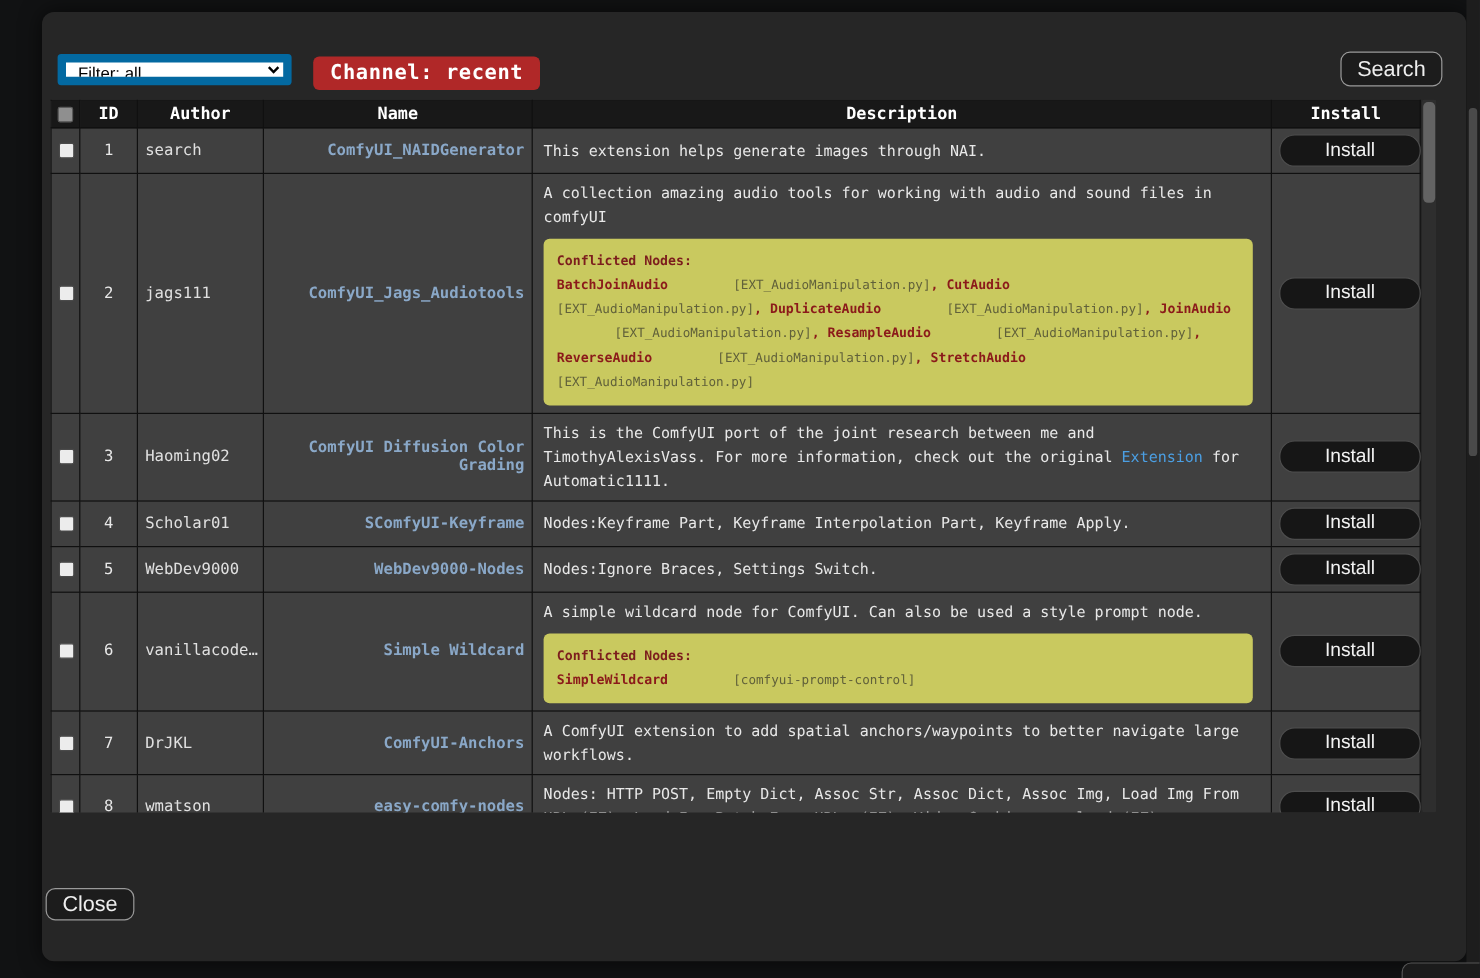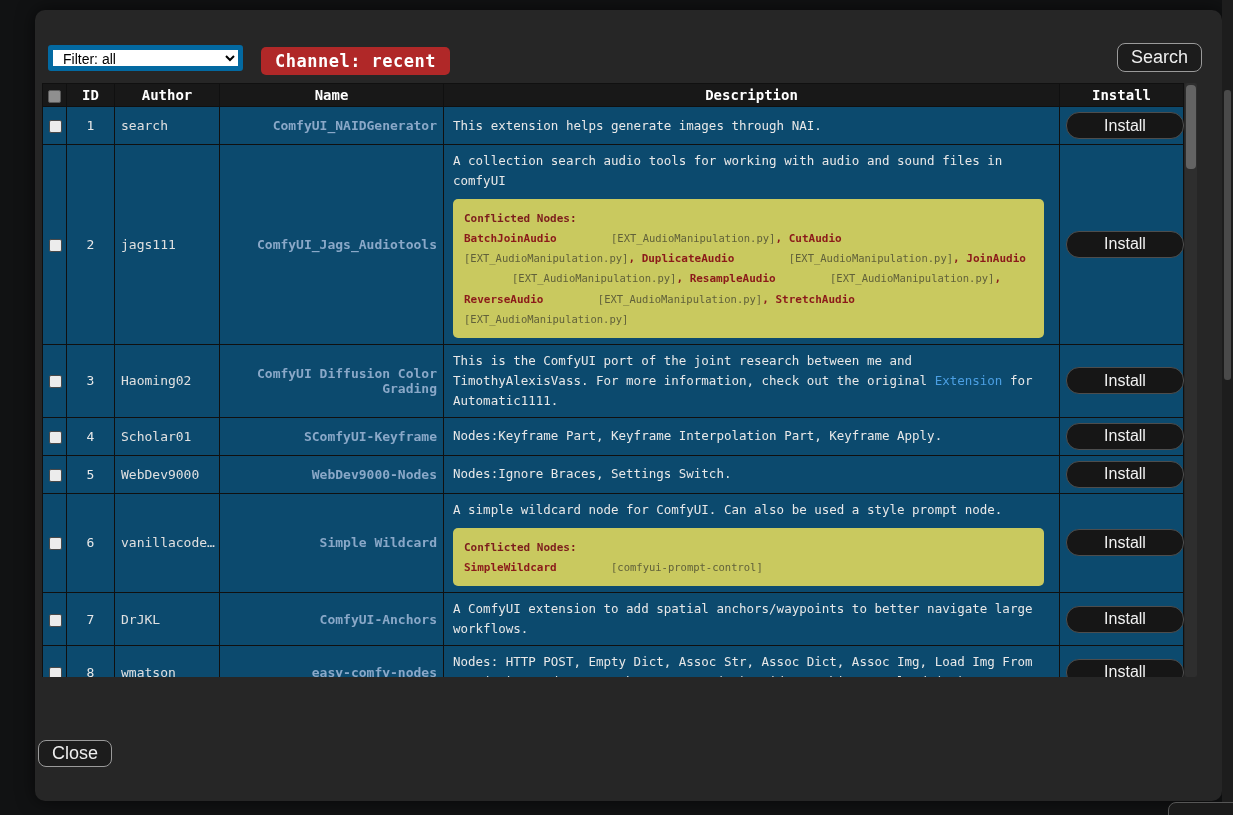--- a/index.html
+++ b/index.html
@@ -15,21 +15,21 @@
   .modal {
     position:absolute; left:35px; top:10px; width:1187px; height:791px;
     background:#262626; border-radius:10px;
     box-shadow:0 0 18px rgba(0,0,0,.6);
   }
 
   
   .filter-select {
     position:absolute; left:13px; top:35px; width:195px; height:26px;
     font-family:"Liberation Sans", sans-serif; font-size:14px;
-    background:#ffffff; color:#000; border:5px solid #0369a1; border-radius:3px;
+    background:#ffffff; color:#000; border:7px solid #0369a1; border-radius:3px;
     padding:0 6px;
   }
   .channel-badge {
     position:absolute; left:226px; top:37px;
     background:#b02828; color:#ffffff;
     font-size:17px; font-weight:bold; letter-spacing:.5px;
     padding:4px 14px; border-radius:5px; cursor:pointer;
   }
   .search-input {
     position:absolute; left:870px; top:36px; width:202px; height:25px;
@@ -43,21 +43,21 @@
     font-family:"Liberation Sans", sans-serif; font-size:18px; cursor:pointer;
   }
 
   
   .table-wrap {
     position:absolute; left:7px; top:73px; width:1155px; height:594px;
     overflow:hidden;
   }
   table.node-table {
     border-collapse:collapse; table-layout:fixed; width:1141px;
-    background:#0c4a6e;
+    background:#404040;
   }
   .node-table th, .node-table td {
     border:1px solid #101010; vertical-align:middle;
   }
   .node-table thead th {
     background:#181818; color:#ffffff; font-weight:bold; font-size:14px;
     height:23px; text-align:center; padding:2px 4px;
   }
   .node-table td { padding:5px 6px; font-size:13px; }
   td.col-cb, th.col-cb { text-align:center; }
@@ -191,21 +191,21 @@
           <tr>
     <td class="col-cb">
       <input type="checkbox" class="row-checkbox" style="">
     </td>
     <td class="col-id">2</td>
     <td class="col-author">jags111</td>
     <td class="col-name">
       <a class="name-link">ComfyUI_Jags_Audiotools</a>
     </td>
     <td class="col-desc">
-      <div class="desc">A collection search audio tools for working with audio and sound files in comfyUI</div>
+      <div class="desc">A collection amazing audio tools for working with audio and sound files in comfyUI</div>
       <div class="conflict"><span class="conflict-title">Conflicted Nodes:</span><br><span class="conflict-name">BatchJoinAudio</span><span class="conflict-src"> [EXT_AudioManipulation.py]</span><span class="conflict-name">, </span><span class="conflict-name">CutAudio</span><span class="conflict-src"> [EXT_AudioManipulation.py]</span><span class="conflict-name">, </span><span class="conflict-name">DuplicateAudio</span><span class="conflict-src"> [EXT_AudioManipulation.py]</span><span class="conflict-name">, </span><span class="conflict-name">JoinAudio</span><span class="conflict-src"> [EXT_AudioManipulation.py]</span><span class="conflict-name">, </span><span class="conflict-name">ResampleAudio</span><span class="conflict-src"> [EXT_AudioManipulation.py]</span><span class="conflict-name">, </span><span class="conflict-name">ReverseAudio</span><span class="conflict-src"> [EXT_AudioManipulation.py]</span><span class="conflict-name">, </span><span class="conflict-name">StretchAudio</span><span class="conflict-src"> [EXT_AudioManipulation.py]</span></div>
     </td>
     <td class="col-install">
       <button class="install-btn">Install</button>
     </td>
   </tr>
           <tr>
     <td class="col-cb">
       <input type="checkbox" class="row-checkbox" style="">
     </td>

